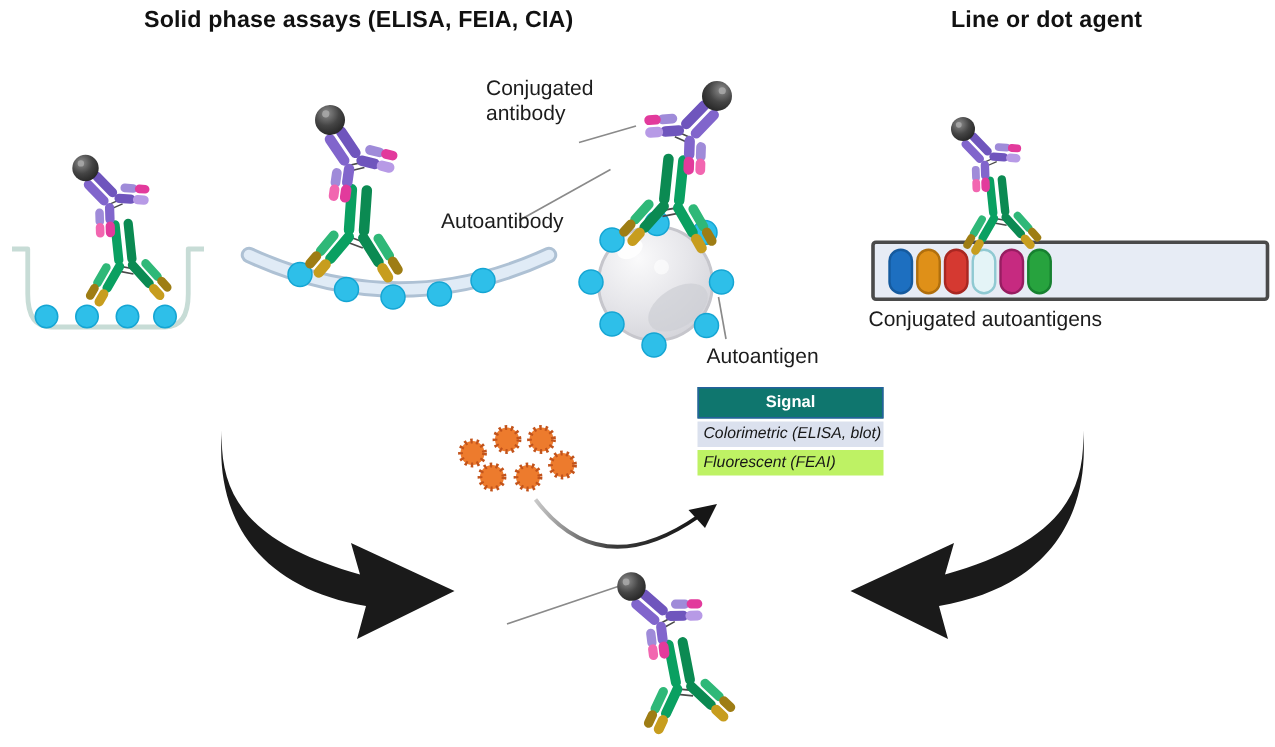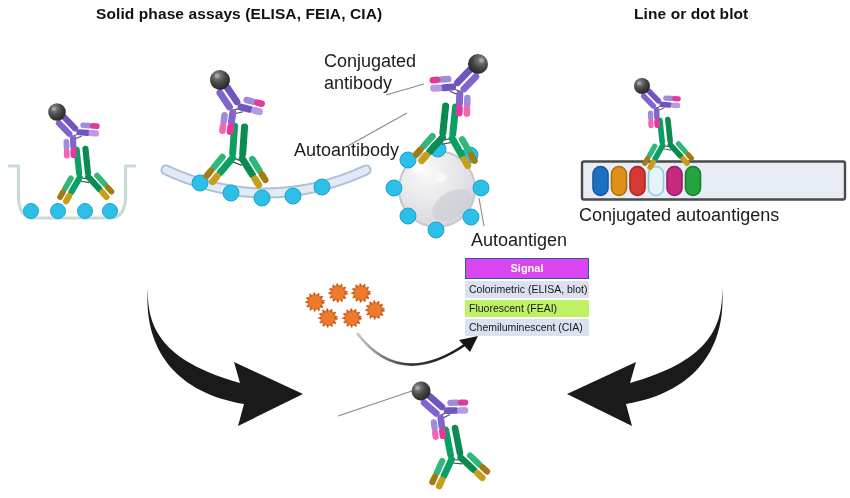--- a/index.html
+++ b/index.html
@@ -6,34 +6,35 @@
   .stage{
     position:relative;width:850px;height:498px;background:#ffffff;overflow:hidden;
     font-family:"Liberation Sans", sans-serif;color:#1c1c1c;
   }
   .stage svg{position:absolute;left:0;top:0;}
   .fig-title{
     position:absolute;font-weight:bold;font-size:15.5px;color:#111;
     letter-spacing:.1px;white-space:nowrap;
   }
   .fig-label{
-    position:absolute;font-size:18px;color:#1c1c1c;line-height:1.24;
+    position:absolute;font-size:14px;color:#1c1c1c;line-height:1.24;
     white-space:pre-line;
   }
   .signal-table{
     position:absolute;left:465px;top:258px;width:124px;
     font-size:10.5px;line-height:1;
   }
   .st-header{
-    background:#d946ef;color:#fff;font-weight:bold;text-align:center;
+    background:#0f766e;color:#fff;font-weight:bold;text-align:center;
     padding:4px 0 4px 0;border:1px solid #24619c;font-size:11px;
   }
   .st-row{
     background:#dbe1ee;color:#161616;padding:3.5px 4px;margin-top:1.5px;
     white-space:nowrap;
+    font-style:italic;
   }
   .st-row.alt{background:#bef264;}
 </style>
 </head>
 <body>
 
 <div class="stage">
 
   <svg width="850" height="498" viewBox="0 0 850 498">
     <defs>
@@ -175,28 +176,27 @@
     <path d="M148,287 C146,330 165,362 240,383 L234,362 L303,394 L238,426 L244,404 C172,392 143,345 148,287 Z" fill="#1a1a1a"></path>
     <path d="M722,287 C724,330 705,362 630,383 L636,362 L567,394 L632,426 L626,404 C698,392 727,345 722,287 Z" fill="#1a1a1a"></path>
 
     <g>
       <path d="M357,333 Q400,390 466,344" fill="none" stroke="url(#fadeStroke)" stroke-width="2.6"></path>
       <polygon points="478,336 470,352 459,340" fill="#161616"></polygon>
     </g>
   </svg>
 
   <div class="fig-title" style="left:96px;top:5px;">Solid phase assays (ELISA, FEIA, CIA)</div>
-  <div class="fig-title" style="left:634px;top:5px;">Line or dot blot</div>
+  <div class="fig-title" style="left:634px;top:5px;">Line or dot agent</div>
 
   <div class="fig-label" style="left:324px;top:50px;">Conjugated
 antibody</div>
   <div class="fig-label" style="left:294px;top:139px;text-align:right;">Autoantibody</div>
   <div class="fig-label" style="left:471px;top:229px;text-align:center;">Autoantigen</div>
   <div class="fig-label" style="left:579px;top:204px;">Conjugated autoantigens</div>
 
   <div class="signal-table">
     <div class="st-header">Signal</div>
     <div class="st-row">Colorimetric (ELISA, blot)</div>
     <div class="st-row alt">Fluorescent (FEAI)</div>
-    <div class="st-row">Chemiluminescent (CIA)</div>
   </div>
 
 </div>
 
 </body></html>

